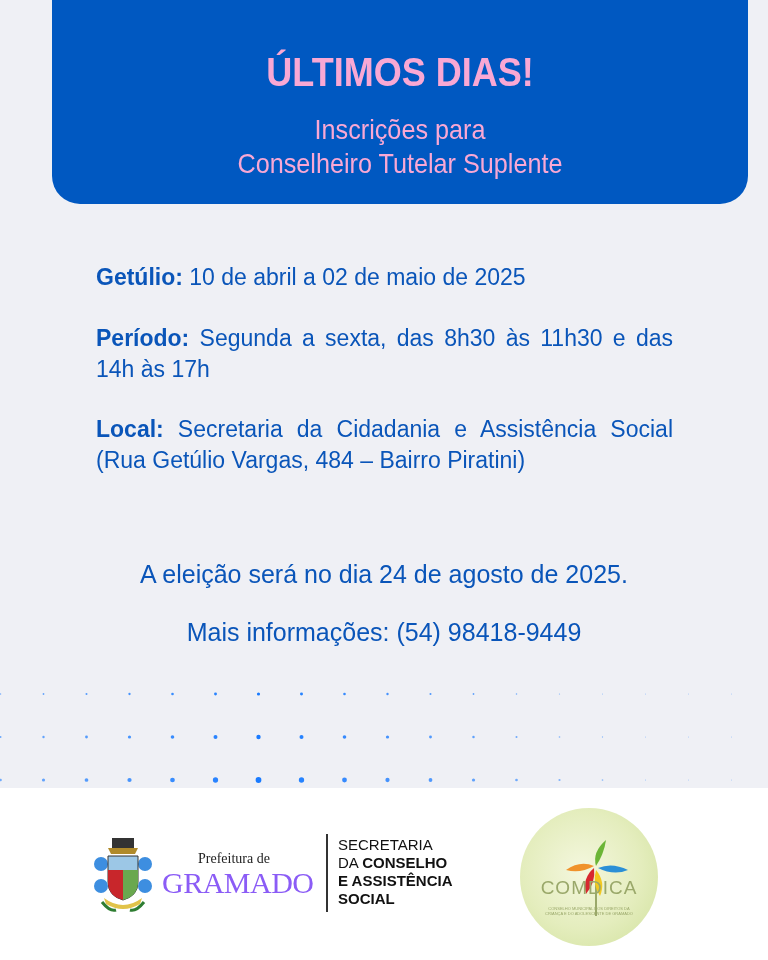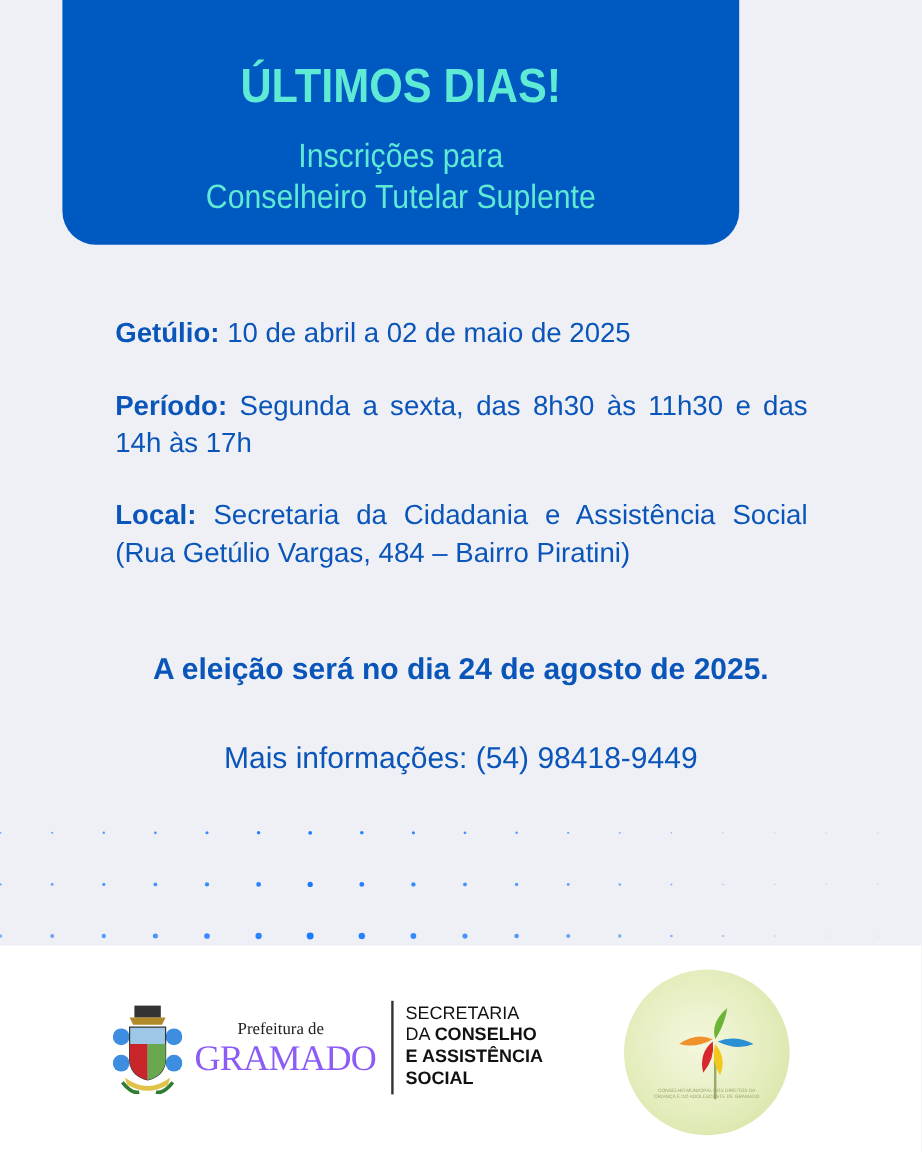--- a/index.html
+++ b/index.html
@@ -1,32 +1,32 @@
 <!DOCTYPE html>
 <html><head>
 <meta charset="utf-8">
 <style>
   * { box-sizing: border-box; margin: 0; padding: 0; }
   html, body { width: 768px; height: 960px; overflow: hidden; }
   body { background: #eff0f5; font-family: "Liberation Sans", sans-serif; position: relative; }
   .banner {
-    position: absolute; left: 52px; top: 0; width: 564px; height: 204px;
+    position: absolute; left: 52px; top: 0; width: 696px; height: 204px;
     background: #0058c1; border-radius: 0 0 28px 28px;
-    color: #5eead4; text-align: center;
+    color: #f9a8d4; text-align: center;
   }
   .banner .title { position: absolute; top: 50px; left: 0; right: 0; font-size: 40px; font-weight: bold; letter-spacing: 0px; transform: scaleX(0.9); }
   .banner .sub1 { position: absolute; top: 114px; left: 0; right: 0; font-size: 28px; transform: scaleX(0.9); }
   .banner .sub2 { position: absolute; top: 148px; left: 0; right: 0; font-size: 28px; transform: scaleX(0.9); }
   .info { position: absolute; left: 96px; width: 577px; color: #0a55b9; font-size: 23px; line-height: 31px; text-align: justify; }
   .info b { font-weight: bold; }
   .p1 { top: 262px; }
   .p2 { top: 323px; text-align-last: left; }
   .p3 { top: 414px; text-align-last: left; }
   .center-line { position: absolute; left: 0; right: 0; text-align: center; color: #0a55b9; font-size: 25px; }
-  .election { top: 544px; font-weight: bold; }
+  .election { top: 560px; font-weight: normal; }
   .contact { top: 618px; }
   .contact b { font-weight: normal; }
   .dots { position: absolute; left: 0; top: 680px; width: 768px; height: 108px; }
   .footer { position: absolute; left: 0; top: 788px; width: 768px; height: 172px; background: #ffffff; }
   .crest { position: absolute; left: 94px; top: 836px; width: 58px; height: 76px; }
   .pref-small { position: absolute; left: 198px; top: 851px; font-family: "Liberation Serif", serif; font-size: 14px; color: #222; }
   .pref-big { position: absolute; left: 162px; top: 866px; font-family: "Liberation Serif", serif; font-size: 30px; color: #8b5cf6; letter-spacing: -0.5px; }
   .divider { position: absolute; left: 326px; top: 834px; width: 2px; height: 78px; background: #333; }
   .sec { position: absolute; left: 338px; top: 836px; font-size: 15px; line-height: 18px; color: #111; }
   .sec .thin { font-weight: normal; }
@@ -140,14 +140,15 @@
 
 <div class="comdica">
   <svg style="position:absolute;left:0;top:0" width="138" height="138" viewBox="0 0 138 138">
     <path d="M76 70 L76 108" stroke="#9aa86a" stroke-width="2"></path>
     <path d="M76 58 q-4 -14 10 -26 q-2 14 -10 26z" fill="#6bb536"></path>
     <path d="M78 60 q14 -6 30 2 q-14 6 -30 -2z" fill="#2b8fd6"></path>
     <path d="M76 62 q10 12 4 26 q-8 -12 -4 -26z" fill="#f2c81f"></path>
     <path d="M74 60 q-12 10 -8 26 q10 -12 8 -26z" fill="#d7282f"></path>
     <path d="M74 58 q-14 -6 -28 4 q14 4 28 -4z" fill="#f0922b"></path>
   </svg>
+  <div class="name">COMDICA</div>
   <div class="tag">CONSELHO MUNICIPAL DOS DIREITOS DA CRIANÇA E DO ADOLESCENTE DE GRAMADO</div>
 </div>
 
 </body></html>

